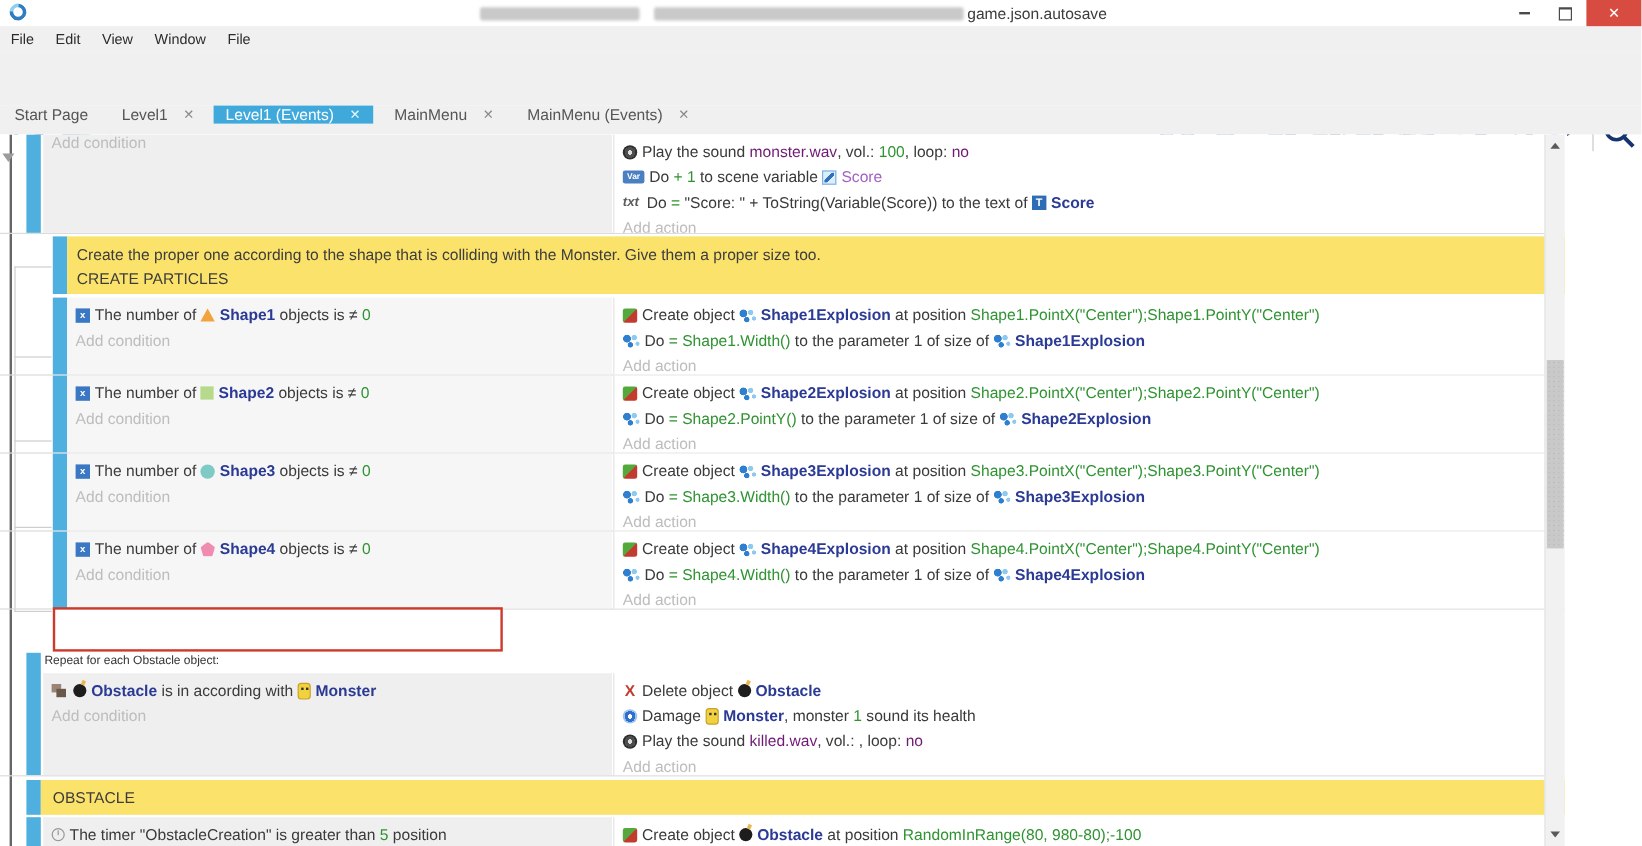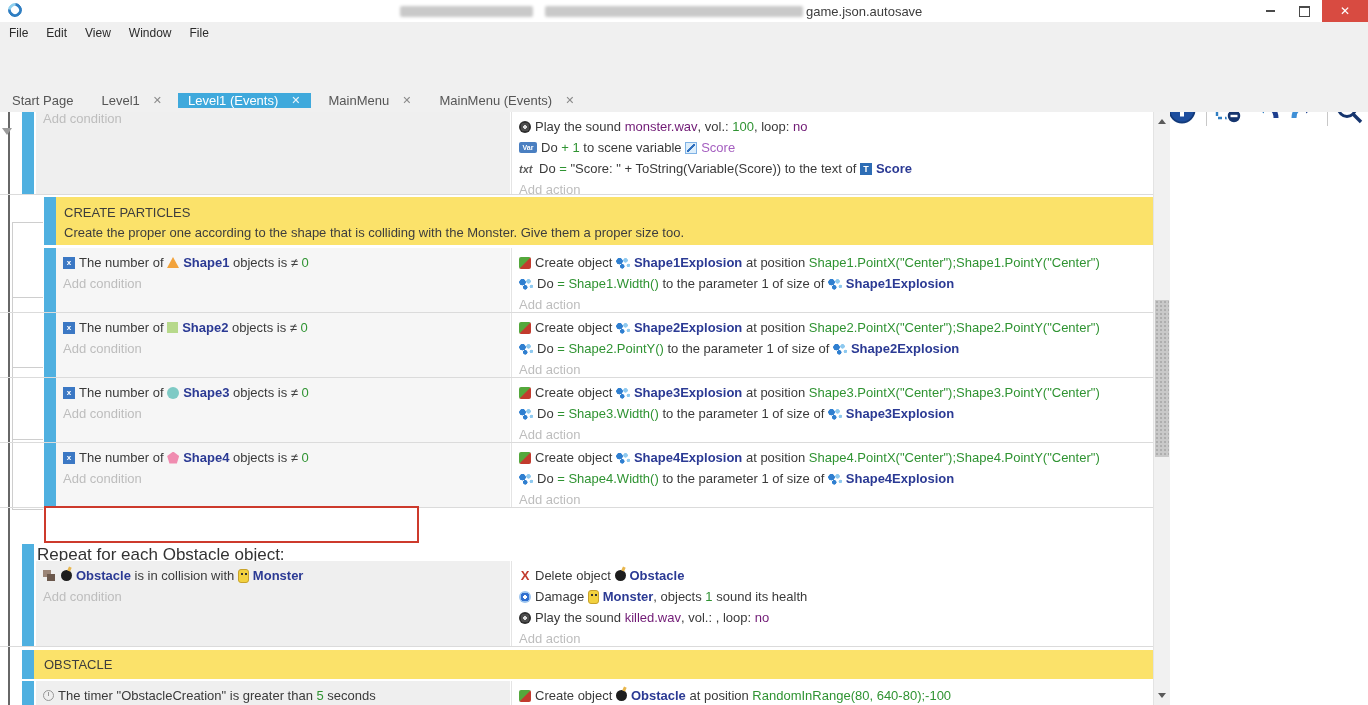--- a/index.html
+++ b/index.html
@@ -20,46 +20,46 @@
            display:flex;align-items:center;font-size:12px;color:#2b2b2b}
   .menubar span{padding:0 9px}
   
   .toolbar{position:absolute;top:44px;left:0;width:100%;height:44px;background:#f0f0f0}
   .tbtn{position:absolute;top:51px;width:30px;height:30px}
   .tbtn svg{width:30px;height:30px;display:block}
   .tsep{position:absolute;top:50px;width:1px;height:32px;background:#c8c8c8}
   .hlbox{position:absolute;border:2px solid #cd3a2c}
   
   .tabbar{position:absolute;top:88px;left:0;width:100%;height:24px;background:#f0f0f0;
-          display:flex;align-items:center;font-size:13px;color:#555}
+          display:flex;align-items:flex-start;font-size:13px;color:#555}
   .tab{display:flex;align-items:center;padding:0 10px;white-space:pre}
   .tab .x{margin-left:13px;font-size:11px;color:#8a8a8a}
   .tab.active{background:#3fa9dc;color:#fff}
   .tab.active .x{color:#eaf6fc}
   
-  .events{position:absolute;top:112px;left:0;width:1170px;height:593px;background:#fff;overflow:hidden}
+  .events{position:absolute;top:112px;left:0;width:1304px;height:593px;background:#fff;overflow:hidden}
   .panelline{position:absolute;left:8px;top:0;height:100%;width:2px;background:#676767}
   .tri-collapse{position:absolute;left:2px;top:16px;width:0;height:0;
                 border-left:5px solid transparent;border-right:5px solid transparent;border-top:7px solid #9b9b9b}
   .trunk{position:absolute;left:12px;width:1px;background:#cecece}
   .tick{position:absolute;left:12px;width:31px;height:1px;background:#cecece}
   .block{position:absolute;left:0;width:1352px}
   .bordered{border-bottom:1px solid #dbdbdb}
   .bar{position:absolute;top:0;bottom:0;width:12px;background:#4fb0e0}
   .cond{position:absolute;top:0;bottom:0;background:#efefef;overflow:hidden}
   .cond.lighter{background:#f6f6f6}
   .act{position:absolute;top:0;bottom:0;left:511px;width:841px;background:#fff;border-left:1px solid #e4e4e4;overflow:hidden}
   .pad{padding-top:4px}
   .line{display:flex;align-items:center;height:21px;padding-left:7px;font-size:13px;color:#3a3a3a;white-space:pre}
   .seg-g{color:#2f9332}
   .seg-o{color:#2b3a94;font-weight:bold}
   .seg-p{color:#701a75}
   .seg-v{color:#a55fc0}
   .ph{color:#bdbdbd}
-  .evheader{position:absolute;font-size:17px;color:#333}
+  .evheader{position:absolute;font-size:10px;color:#333}
   .comment{position:absolute;background:#fbe26a;color:#3d3d3d;font-size:13px}
   .comment.dark{background:#e2ca5e}
   .redbox{position:absolute;border:2px solid #cd3a2c;z-index:5}
   
   .scroll{position:absolute;right:0;top:0;width:16px;height:100%;background:#f1f1f1;border-left:1px solid #e3e3e3}
   .sthumb{position:absolute;left:1px;width:14px;top:188px;height:157px;background:#c9c9c9;
           background-image:radial-gradient(#acacac 0.7px,transparent 0.8px);background-size:4px 4px}
   .sarrow{position:absolute;left:4px;width:0;height:0;border-left:4px solid transparent;border-right:4px solid transparent}
   .sarrow.up{top:7px;border-bottom:5px solid #5a5a5a}
   .sarrow.down{bottom:7px;border-top:5px solid #5a5a5a}
@@ -284,22 +284,22 @@
         <span class="ic ic-textobj">T</span>
         <span class="seg-o">Score</span>
       </div>
       <div class="line ph">Add action</div>
     </div>
   </div>
 
   <div class="block" style="top:85px;height:48px">
     <div class="bar" style="left:44px"></div>
     <div class="comment" style="left:56px;width:1296px;top:0;bottom:0;padding:6px 0 0 8px;line-height:20px">
+      <div>Create the proper one according to the shape that is colliding with the Monster. Give them a proper size too.</div>
       <div>CREATE PARTICLES</div>
-      <div>Create the proper one according to the shape that is colliding with the Monster. Give them a proper size too.</div>
     </div>
   </div>
 
   <div class="block bordered" style="top:136px;height:64px">
     <div class="bar" style="left:44px"></div>
     <div class="cond lighter pad" style="left:56px;width:454px">
       <div class="line">
         <span class="ic ic-count">x</span>
         <span>The number of </span>
         <span class="ic ic-tri"></span>
@@ -410,38 +410,38 @@
 
   <div class="redbox" style="left:44px;top:394px;width:371px;height:33px"></div>
 
   <div class="bar" style="left:22px;top:432px;height:102px;position:absolute"></div>
   <div class="evheader" style="left:37px;top:433px">Repeat for each Obstacle object:</div>
   <div class="block bordered" style="top:449px;height:85px">
     <div class="cond pad" style="left:36px;width:474px">
       <div class="line">
         <span class="ic ic-coll"></span>
         <span class="ic ic-bomb"></span>
-        <span class="seg-o">Obstacle</span><span> is in collision with </span>
+        <span class="seg-o">Obstacle</span><span> is in according with </span>
         <span class="ic ic-monster"></span>
         <span class="seg-o">Monster</span>
       </div>
       <div class="line ph">Add condition</div>
     </div>
     <div class="act pad">
       <div class="line">
         <span class="ic ic-delx">X</span>
         <span>Delete object </span>
         <span class="ic ic-bomb"></span>
         <span class="seg-o">Obstacle</span>
       </div>
       <div class="line">
         <span class="ic ic-damage"></span>
         <span>Damage </span>
         <span class="ic ic-monster"></span>
-        <span class="seg-o">Monster</span><span>, objects </span><span class="seg-g">1</span><span> sound its health</span>
+        <span class="seg-o">Monster</span><span>, monster </span><span class="seg-g">1</span><span> sound its health</span>
       </div>
       <div class="line">
         <span class="ic ic-sound"></span>
         <span>Play the sound </span><span class="seg-p">killed.wav</span><span>, vol.: , loop: </span><span class="seg-p">no</span>
       </div>
       <div class="line ph">Add action</div>
     </div>
   </div>
 
   <div class="block" style="top:538px;height:29px">
@@ -449,29 +449,29 @@
     <div class="comment" style="left:34px;width:1318px;top:0;bottom:0;padding-left:10px;line-height:29px">
       <span>OBSTACLE</span>
     </div>
   </div>
 
   <div class="block" style="top:569px;height:24px">
     <div class="bar" style="left:22px"></div>
     <div class="cond pad" style="left:36px;width:474px">
       <div class="line">
         <span class="ic ic-timer"></span>
-        <span>The timer "ObstacleCreation" is greater than </span><span class="seg-g">5</span><span> seconds</span>
+        <span>The timer "ObstacleCreation" is greater than </span><span class="seg-g">5</span><span> position</span>
       </div>
     </div>
     <div class="act pad">
       <div class="line">
         <span class="ic ic-create"></span>
         <span>Create object </span>
         <span class="ic ic-bomb"></span>
-        <span class="seg-o">Obstacle</span><span> at position </span><span class="seg-g">RandomInRange(80, 640-80);-100</span>
+        <span class="seg-o">Obstacle</span><span> at position </span><span class="seg-g">RandomInRange(80, 980-80);-100</span>
       </div>
     </div>
   </div>
 
   <div class="scroll">
     <div class="sarrow up"></div>
     <div class="sthumb"></div>
     <div class="sarrow down"></div>
   </div>
 </div>

